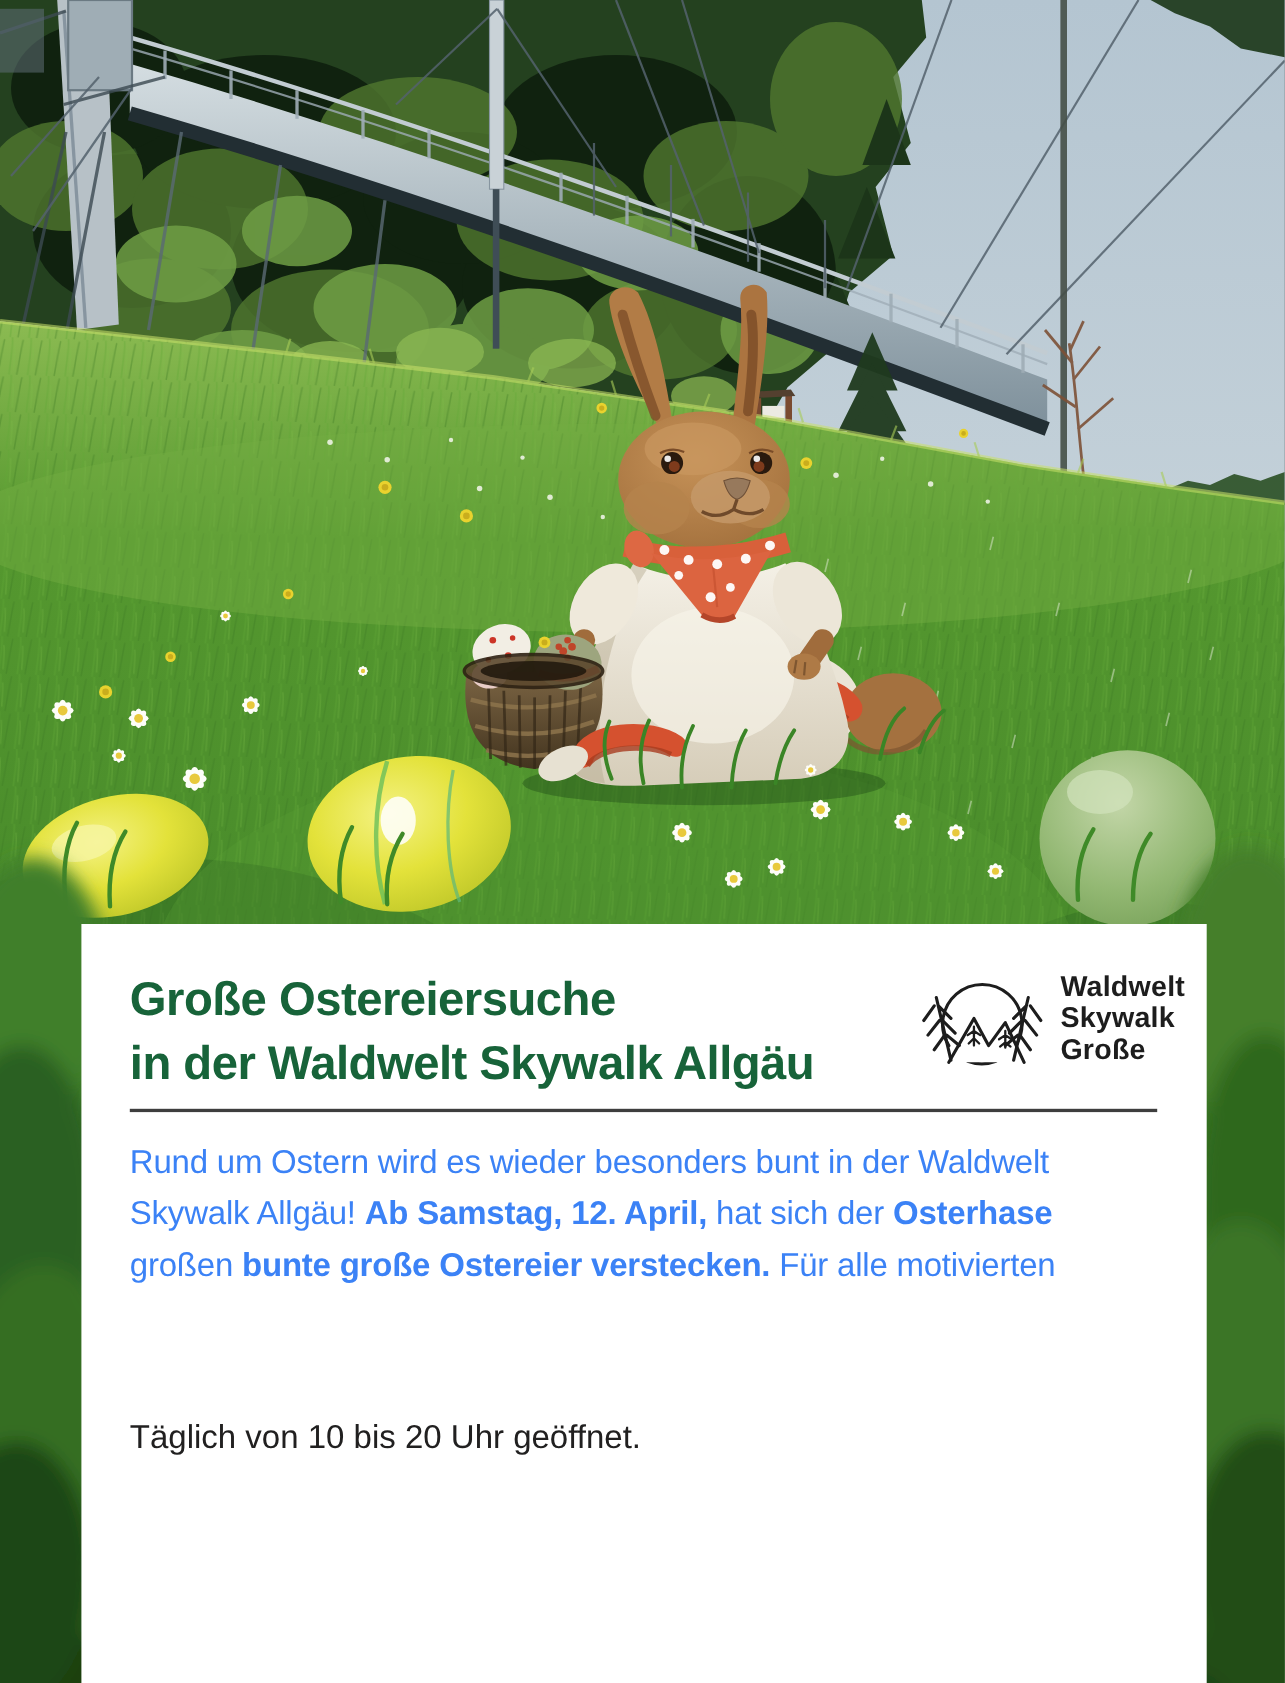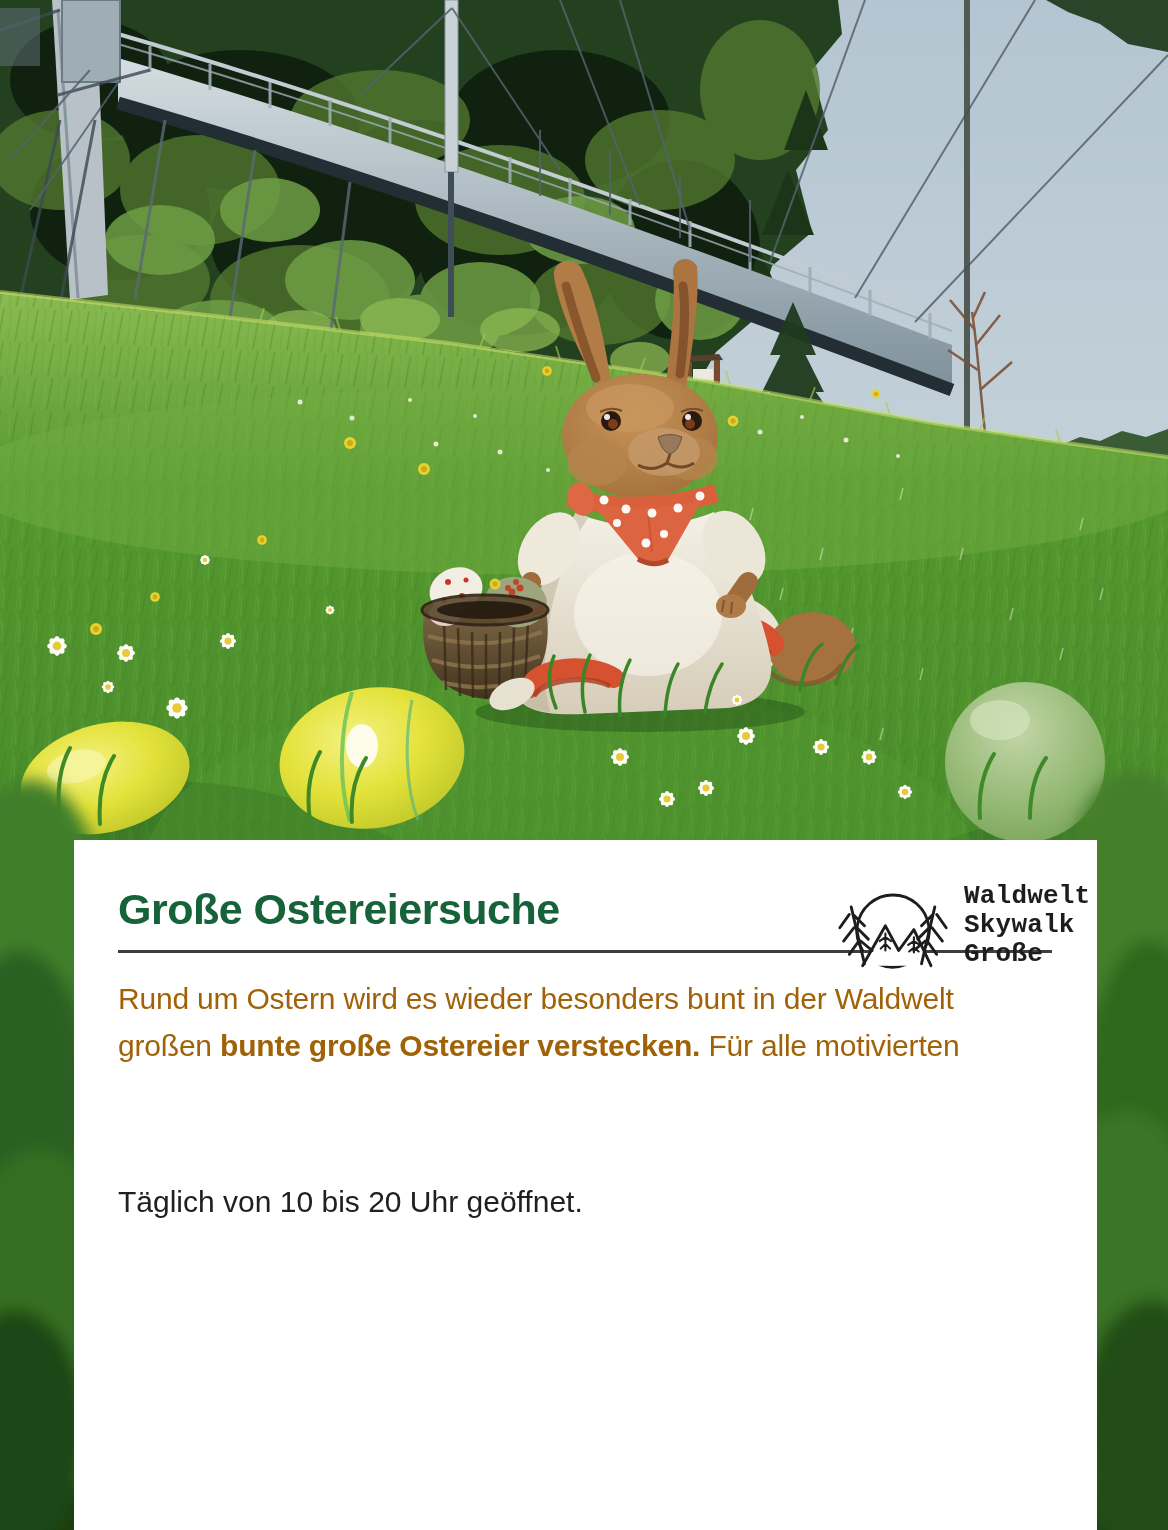--- a/index.html
+++ b/index.html
@@ -4,26 +4,26 @@
 <style>
   html,body{margin:0;padding:0;background:#222;}
   .stage{position:relative;width:1168px;height:1530px;overflow:hidden;background:#c2d0d9;
          font-family:"Liberation Sans", sans-serif;}
   .photo{position:absolute;left:0;top:0;width:1168px;height:1530px;display:block;}
   .card{position:absolute;left:74px;top:816px;width:1023px;height:707px;background:#ffffff;
         box-sizing:border-box;padding:40px 36px 0 44px;overflow:hidden;margin-top:24px;}
   .headline{margin:0;font-size:43px;line-height:58px;font-weight:700;letter-spacing:-0.5px;
         color:#176339;white-space:nowrap;}
   .divider{margin:12px 0 0 0;border:0;width:934px;height:3px;background:#3e3e3e;}
-  .bodytext{margin-top:22px;font-size:30px;line-height:47px;color:#a16207;letter-spacing:-0.2px;}
+  .bodytext{margin-top:22px;font-size:30px;line-height:47px;color:#3b82f6;letter-spacing:-0.2px;}
   .bodytext .rl{white-space:pre;}
   .bodytext b{font-weight:700;}
   .infoblock{margin-top:15px;font-size:30px;line-height:47px;color:#212020;white-space:pre;}
   .logo{position:absolute;left:762px;top:42px;display:flex;gap:14px;align-items:flex-start;}
-  .logo-text{font-size:26px;line-height:29px;font-weight:700;color:#1d1d1d;letter-spacing:0.2px;font-family:Liberation Mono, monospace;}
+  .logo-text{font-size:26px;line-height:29px;font-weight:700;color:#1d1d1d;letter-spacing:0.2px;}
 </style>
 </head>
 <body>
 
 <div class="stage">
 
 <svg class="photo" viewBox="0 0 1168 1530" xmlns="http://www.w3.org/2000/svg">
   <defs>
     <linearGradient id="skyG" x1="0" y1="0" x2="0" y2="1">
       <stop offset="0" stop-color="#b4c5d1"></stop>
@@ -491,20 +491,21 @@
     <ellipse cx="1135" cy="900" rx="70" ry="130" fill="#457f2c"></ellipse>
         <ellipse cx="1150" cy="1080" rx="60" ry="140" fill="#2f671f"></ellipse>
     <ellipse cx="1128" cy="1260" rx="75" ry="150" fill="#3a7426"></ellipse>
         <ellipse cx="1152" cy="1420" rx="70" ry="120" fill="#234e16"></ellipse>
   </g>
 </svg>
 
 <div class="card">
   <h1 class="headline">
     <span style="display:block">Große Ostereiersuche</span>
+    <span style="display:block">in der Waldwelt Skywalk Allgäu</span>
   </h1>
 
   <div class="logo">
     <svg width="114" height="100" viewBox="0 0 120 105">
       <g fill="none" stroke="#1d1d1d" stroke-width="3" stroke-linecap="round" stroke-linejoin="round">
         <path d="M28,72 A38,38 0 1 1 92,72"></path>
         <path d="M46,87 A38,38 0 0 0 73,87"></path>
         <path d="M28,88 L52,46 L66,72 L82,50 L100,88" fill="#ffffff"></path>
         <path d="M52,54 L52,72 M46,62 L52,58 L58,62 M47,70 L52,65 L57,70" stroke-width="2.2"></path>
         <path d="M82,58 L82,74 M76,66 L82,62 L88,66 M77,73 L82,69 L87,73" stroke-width="2.2"></path>
@@ -516,20 +517,21 @@
       <div>Waldwelt</div>
       <div>Skywalk</div>
       <div>Große</div>
     </div>
   </div>
 
   <hr class="divider">
 
   <div class="bodytext">
         <div class="rl"><span>Rund um Ostern wird es wieder besonders bunt in der Waldwelt</span></div>
+        <div class="rl"><span>Skywalk Allgäu! </span><b>Ab Samstag, 12. April,</b><span> hat sich der </span><b>Osterhase</b></div>
         <div class="rl"><span>großen </span><b>bunte große Ostereier verstecken.</b><span> Für alle motivierten</span></div>
       </div>
 
   <div class="infoblock">
     <div>Täglich von 10 bis 20 Uhr geöffnet.</div>
     
   </div>
 
 </div>
 

